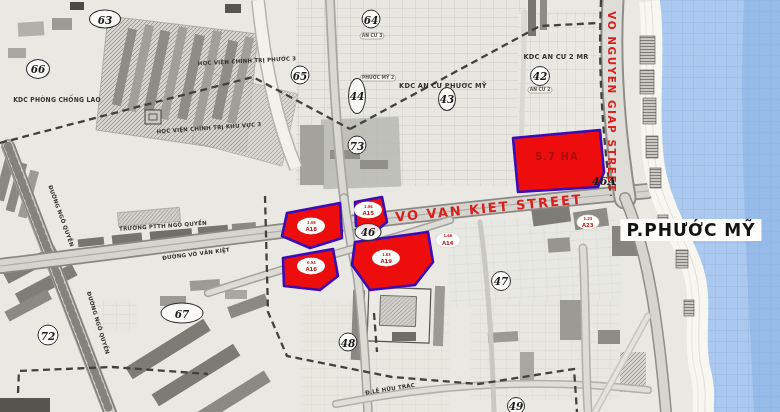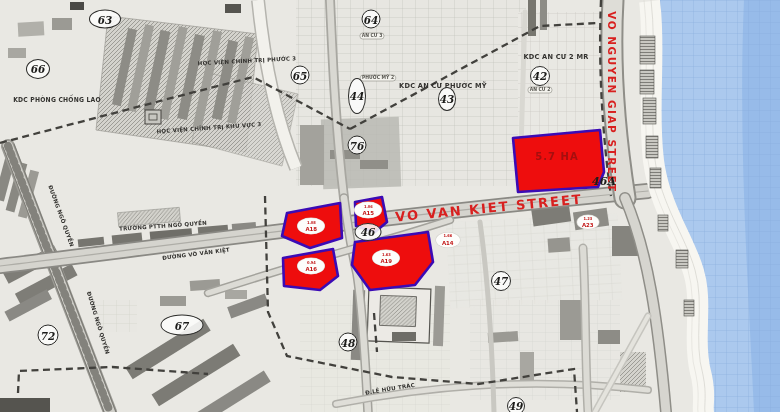--- a/index.html
+++ b/index.html
@@ -282,23 +282,24 @@
     <span class="lot-code">A23</span>
   </div>
 
   <div class="zone" style="left:105px;top:19px;width:32px;height:19px;">63</div>
   <div class="zone" style="left:371px;top:19px;width:19px;height:19px;">64</div>
   <div class="zone" style="left:300px;top:75px;width:19px;height:19px;">65</div>
   <div class="zone" style="left:38px;top:69px;width:24px;height:20px;">66</div>
   <div class="zone" style="left:540px;top:76px;width:20px;height:20px;">42</div>
   <div class="zone" style="left:447px;top:99px;width:18px;height:24px;">43</div>
   <div class="zone" style="left:357px;top:96px;width:18px;height:36px;">44</div>
-  <div class="zone" style="left:357px;top:145px;width:19px;height:19px;">76</div>
+  <div class="zone" style="left:357px;top:145px;width:19px;height:19px;">73</div>
   <div class="zone" style="left:368px;top:232px;width:27px;height:18px;">46</div>
   <div class="zone-plain" style="left:604px;top:181px;">46A</div>
   <div class="zone" style="left:501px;top:281px;width:20px;height:20px;">47</div>
   <div class="zone" style="left:348px;top:342px;width:19px;height:19px;">48</div>
   <div class="zone" style="left:516px;top:406px;width:18px;height:18px;">49</div>
-  <div class="zone" style="left:182px;top:325px;width:43px;height:21px;">67</div>
+  <div class="zone" style="left:182px;top:313px;width:43px;height:21px;">67</div>
   <div class="zone" style="left:48px;top:335px;width:21px;height:21px;">72</div>
 
+  <div class="district" style="left:691px;top:230px;">P.PHƯỚC MỸ</div>
 
 </div>
 
 </body></html>

